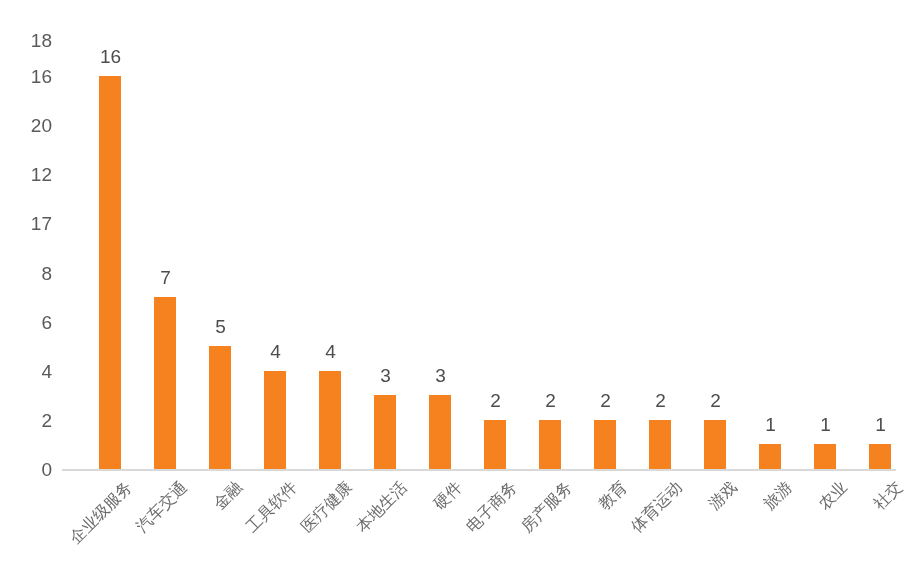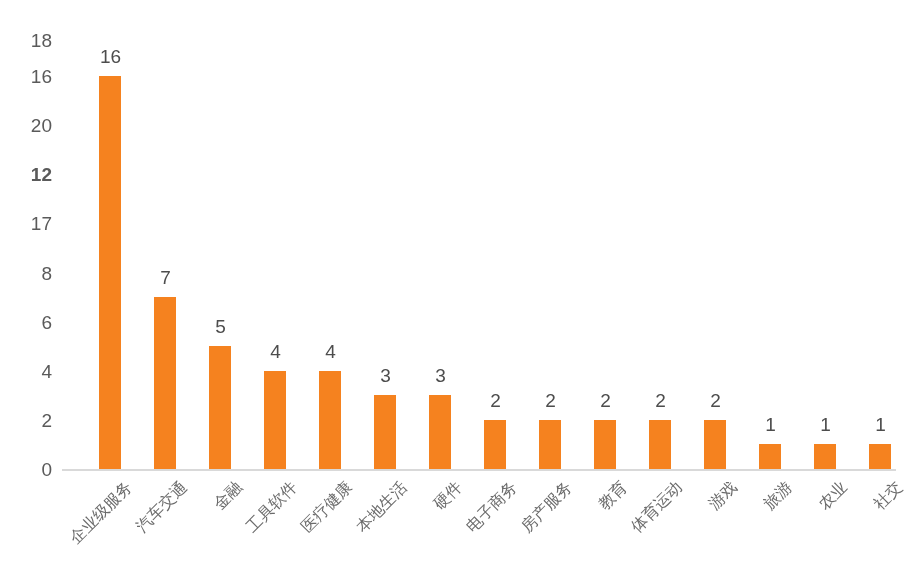--- a/index.html
+++ b/index.html
@@ -112,21 +112,21 @@
 
 <div id="chart-root" style="background: rgb(255, 255, 255);">
 
   <div class="y-axis">
       <div class="y-tick-label" style="top: 469px;">0</div>
       <div class="y-tick-label" style="top: 419.889px;">2</div>
       <div class="y-tick-label" style="top: 370.778px;">4</div>
       <div class="y-tick-label" style="top: 321.667px;">6</div>
       <div class="y-tick-label" style="top: 272.556px;">8</div>
       <div class="y-tick-label" style="top: 223.444px;">17</div>
-      <div class="y-tick-label" style="top: 174.333px; font-weight: bold;">12</div>
+      <div class="y-tick-label" style="top: 174.333px;">12</div>
       <div class="y-tick-label" style="top: 125.222px;">20</div>
       <div class="y-tick-label" style="top: 76.1111px;">16</div>
       <div class="y-tick-label" style="top: 40px;">18</div>
     </div>
 
   <div class="plot-area">
       <div class="bar-slot" style="left: 21px; height: 469px;">
         <div class="bar" style="height: 392.889px; background: rgb(245, 130, 31);"></div>
         <div class="bar-value" style="bottom: 402.889px;">16</div>
       </div>

